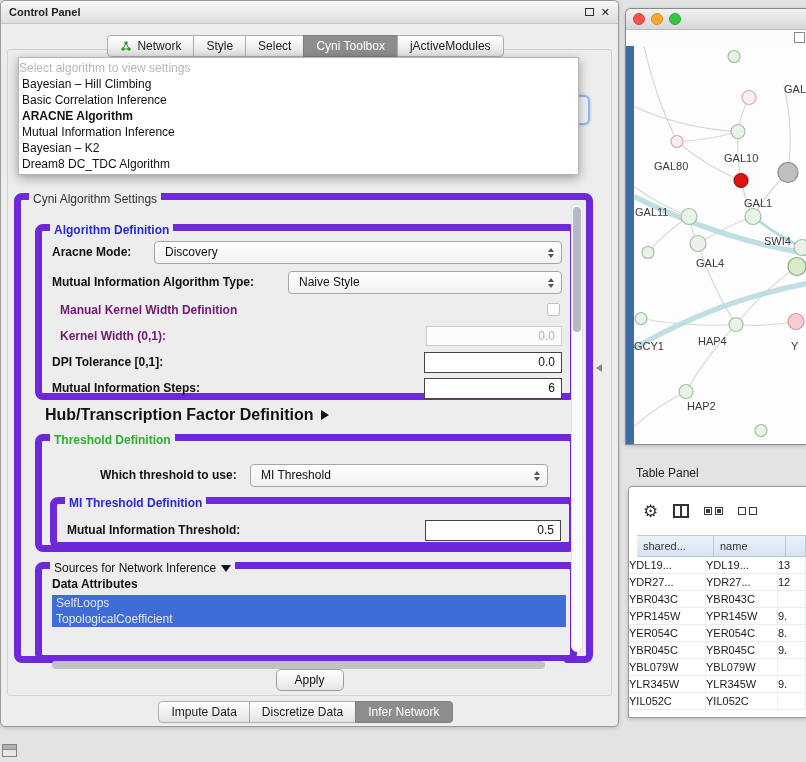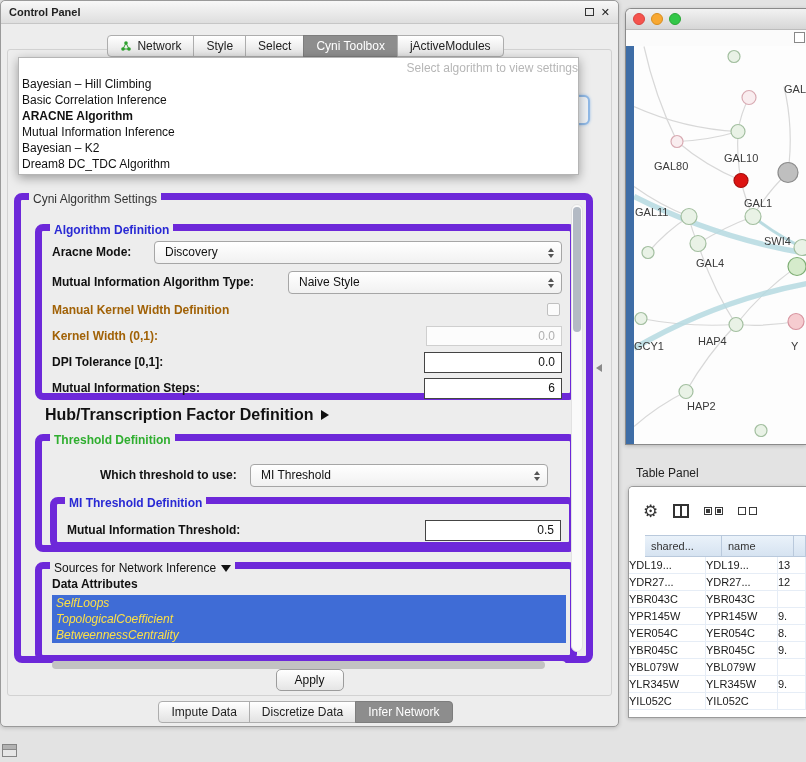--- a/index.html
+++ b/index.html
@@ -33,36 +33,36 @@
   .tab:last-child { border-radius:0 4px 4px 0; }
   .tab.selected { background:#8d8d8d; color:#ffffff; border-color:#7d7d7d; }
 
   
   #algo-combo-peek { position:absolute; left:563px; top:94px; width:26px; height:30px;
     border:2px solid #90b9e6; border-radius:6px; background:#eef2f6;
     box-shadow:0 0 3px #9cc2ea; z-index:5; }
   #algo-menu { position:absolute; left:17px; top:56px; width:561px; z-index:50;
     background:#ffffff; border:1px solid #b5b5b5; padding:2px 0;
     box-shadow:0 3px 10px rgba(0,0,0,.35); }
-  .menu-placeholder { height:16px; line-height:16px; text-align:right; font-size:12px; color:#b6b6b6; }
+  .menu-placeholder { height:16px; line-height:16px; text-align:left; font-size:12px; color:#b6b6b6; }
   .menu-item { height:16px; line-height:16px; font-size:12px; color:#111; padding-left:3px; }
   .menu-item.selected { font-weight:bold; }
 
   
   .groupbox { position:absolute; border:7px solid #6d28d9; border-radius:8px; }
   .legend { position:absolute; top:-8px; left:8px; background:#ededed; padding:0 4px;
     font-size:12px; color:#333; white-space:nowrap; display:flex; align-items:center; gap:5px; }
   .legend.blue { color:#2929d4; font-weight:bold; }
   .legend.green { color:#2fae2f; font-weight:bold; }
 
   #settings-group { left:13px; top:192px; width:579px; height:470px; }
 
   #algdef-group { left:14px; top:24px; width:542px; height:176px; }
   .fld-label { position:absolute; left:10px; font-size:12px; font-weight:bold; color:#111; }
-  .fld-label.disabled { color:#a16207; }
+  .fld-label.disabled { color:#701a75;margin-left:8px; }
 
   .combo { position:absolute; height:23px; background:linear-gradient(#ffffff,#f1f1f1);
     border:1px solid #a6a6a6; border-radius:4px; font-size:12px; color:#111;
     line-height:21px; padding-left:10px; }
   .combo .arrows { position:absolute; right:7px; top:50%; transform:translateY(-50%);
     display:flex; flex-direction:column; gap:2px; }
   .tri-up { width:0; height:0; border-left:3.5px solid transparent; border-right:3.5px solid transparent; border-bottom:4px solid #555; }
   .tri-down { width:0; height:0; border-left:3.5px solid transparent; border-right:3.5px solid transparent; border-top:4px solid #555; }
 
   .txtfield { position:absolute; background:#ffffff; border:1px solid #444;
@@ -76,21 +76,21 @@
   .tri-right { width:0; height:0; border-top:5px solid transparent; border-bottom:5px solid transparent; border-left:8px solid #111; }
   .tri-downb { width:0; height:0; border-left:5px solid transparent; border-right:5px solid transparent; border-top:7px solid #111; }
 
   #threshold-group { left:14px; top:234px; width:542px; height:118px; }
   #mi-group { left:8px; top:56px; width:526px; height:52px; }
 
   #sources-group { left:14px; top:362px; width:542px; height:100px; }
   #sources-group .legend { color:#111; font-weight:normal; }
   #attr-list { position:absolute; left:10px; top:26px; width:514px; background:#ffffff; }
   .attr-item { height:16px; line-height:16px; font-size:12px; padding-left:4px;
-    background:#3f6cd6; color:#fde047; white-space:nowrap; overflow:hidden;font-style:italic; }
+    background:#3f6cd6; color:#e5e5e5; white-space:nowrap; overflow:hidden; }
   #attr-hscroll { position:absolute; left:10px; top:92px; width:514px; height:8px;
     background:#ececec; border-radius:4px; }
   #attr-hscroll .thumb { width:96%; height:8px; background:#c2c2c2; border-radius:4px; }
 
   #settings-scrollbar { position:absolute; right:3px; top:4px; bottom:4px; width:12px;
     background:#fafafa; border:1px solid #e2e2e2; border-radius:6px; }
   #settings-scrollbar .thumb { position:absolute; left:1px; top:2px; width:8px; height:125px;
     background:#b3bac4; border-radius:4px; }
 
   #apply-btn { position:absolute; left:50%; transform:translateX(-50%); top:668px;
@@ -128,21 +128,21 @@
   .tp-toolbar { position:absolute; left:0; top:0; right:0; height:48px; background:#ffffff;
     display:flex; align-items:center; gap:15px; padding-left:14px; }
   .gear-glyph { font-size:17px; color:#333; line-height:1; }
   .col-icon { position:relative; width:16px; height:14px; border:2px solid #333; background:#fff; }
   .col-icon::after { content:""; position:absolute; left:50%; top:0; bottom:0; width:2px;
     margin-left:-1px; background:#333; }
   .cb-group { display:flex; gap:3px; }
   .cbx { width:8px; height:8px; border:1px solid #3a3a3a; position:relative; background:#fff; }
   .cbx.checked::after { content:""; position:absolute; inset:1px; background:#3a3a3a; }
 
-  .tp-header { position:absolute; left:16px; top:48px; right:0; height:22px; display:flex;
+  .tp-header { position:absolute; left:8px; top:48px; right:0; height:22px; display:flex;
     background:linear-gradient(#eaf2fa,#d6e3f1); border-top:1px solid #b9c9dc;
     border-bottom:1px solid #b9c9dc; }
   .tp-header .cell { font-size:11px; color:#333; display:flex; align-items:center;
     padding-left:6px; border-right:1px solid #b9c9dc; }
   .c1 { width:77px; } .c2 { width:72px; } .c3 { flex:1; }
   #tp-body { position:absolute; left:0; top:70px; right:0; bottom:0; overflow:hidden; }
   .tp-row { display:flex; height:17px; border-bottom:1px solid #e6edf6; background:#ffffff; }
   .tp-row .cell { font-size:11px; color:#1a1a1a; display:flex; align-items:center;
     padding-left:0; border-right:1px solid #e6edf6; white-space:nowrap; overflow:hidden; }
 
@@ -271,21 +271,20 @@
       <div id="sources-group" class="groupbox">
         <span class="legend">
           <span>Sources for Network Inference</span>
           <span class="tri-downb"></span>
         </span>
         <div class="fld-label" style="top:8px">Data Attributes</div>
         <div id="attr-list">
 
         <div class="attr-item">SelfLoops</div>
             <div class="attr-item">TopologicalCoefficient</div>
-            <div class="attr-item">BetweennessCentrality</div>
           </div>
         <div id="attr-hscroll">
           <div class="thumb"></div>
         </div>
       </div>
 
       <div id="settings-scrollbar">
         <div class="thumb"></div>
       </div>
     </div>

